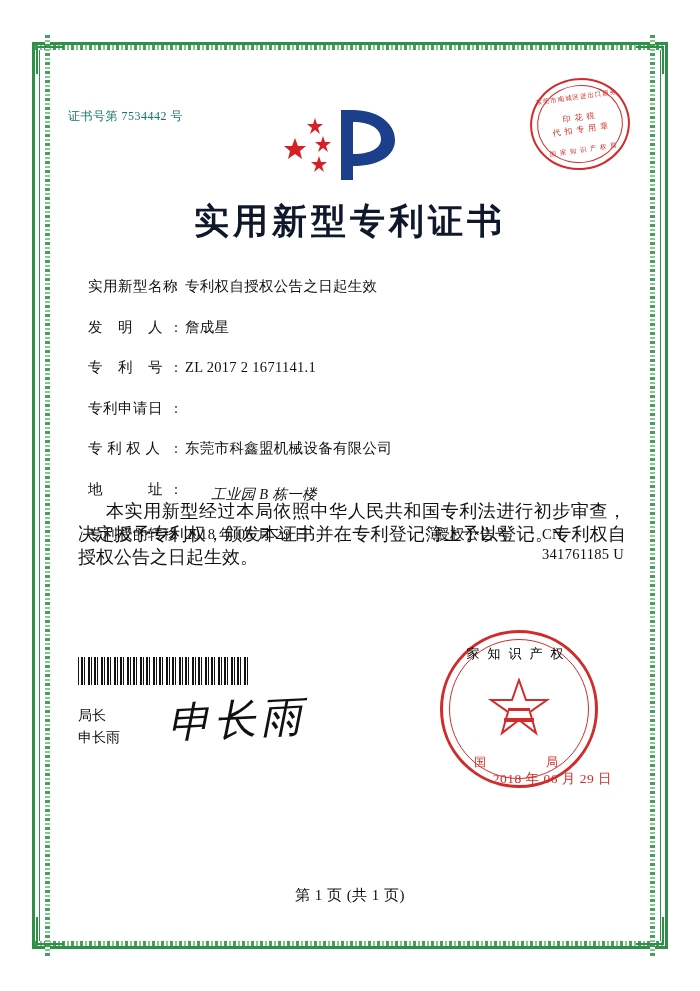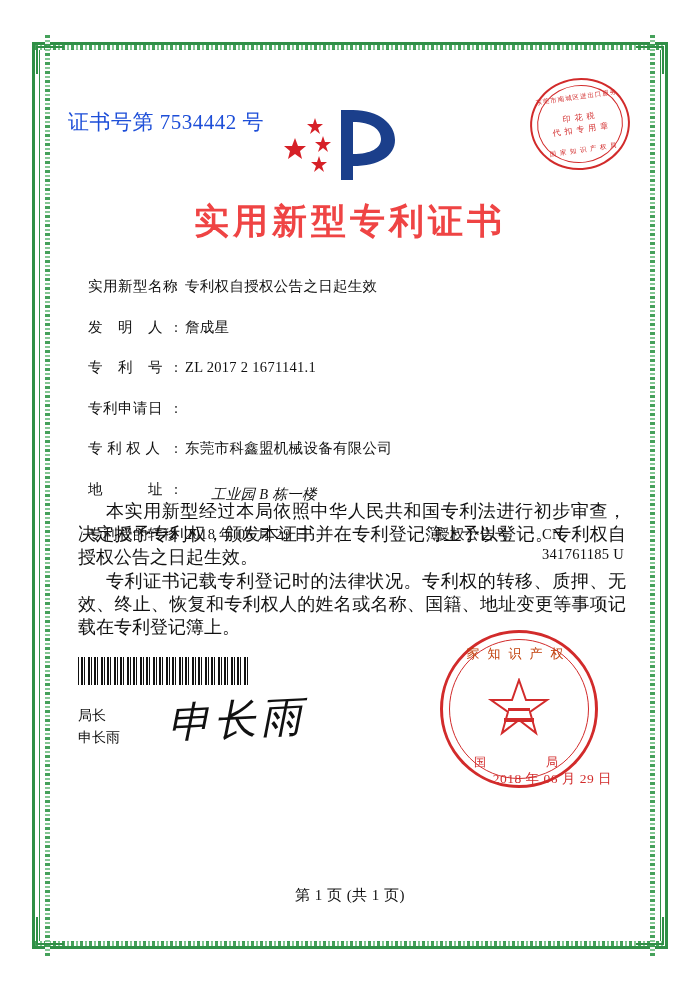--- a/index.html
+++ b/index.html
@@ -93,23 +93,23 @@
     left: 60px;
     top: 70px;
     right: 60px;
     bottom: 70px;
   }
 
   .cert-no {
     position: absolute;
     left: 8px;
     top: 38px;
-    font-size: 21px;
+    font-size: 12px;
     letter-spacing: 0.5px;
-    color: #1d4ed8;
+    color: #0f766e;
   }
 
   
   .seal-oval {
     position: absolute;
     right: 10px;
     top: 8px;
     width: 96px;
     height: 88px;
     border: 2px solid #d22b2b;
@@ -154,21 +154,21 @@
 
   .title {
     position: absolute;
     left: 0;
     right: 0;
     top: 128px;
     text-align: center;
     font-size: 35px;
     font-weight: bold;
     letter-spacing: 4px;
-    color: #ef4444;
+    color: #0f172a;
     font-family: "DejaVu Serif", serif;
   }
 
   .fields {
     position: absolute;
     left: 28px;
     right: 6px;
     top: 206px;
     font-size: 14.5px;
     line-height: 20px;
@@ -273,21 +273,21 @@
     border: 1px solid #d22b2b;
     border-radius: 50%;
   }
   .seal-round .seal-arc {
     position: absolute;
     left: 0; right: 0;
     top: 12px;
     text-align: center;
     font-size: 13px;
     letter-spacing: 8px;
-    color: #c2410c;
+    color: #000000;
     white-space: nowrap;
   }
   .seal-round .seal-arc-bottom {
     position: absolute;
     left: 0; right: 0;
     bottom: 14px;
     text-align: center;
     font-size: 12px;
     letter-spacing: 6px;
     color: #d22b2b;
@@ -410,21 +410,20 @@
         <div class="field-value">2018 年 06 月 29 日</div>
         <div class="second-label">授权公告号</div>
         <div class="field-colon">:</div>
         <div class="second-value">CN 341761185 U</div>
       </div>
 
     </div>
 
     <div class="paragraphs">
       <p>本实用新型经过本局依照中华人民共和国专利法进行初步审查，决定授予专利权，颁发本证书并在专利登记簿上予以登记。专利权自授权公告之日起生效。</p>
-      <p>专利证书记载专利登记时的法律状况。专利权的转移、质押、无效、终止、恢复和专利权人的姓名或名称、国籍、地址变更等事项记载在专利登记簿上。</p>
     </div>
 
     <div class="barcode"></div>
 
     <div class="signature-block">
       <div>局长</div>
       <div>申长雨</div>
     </div>
     <div class="handwriting">申长雨</div>
 

